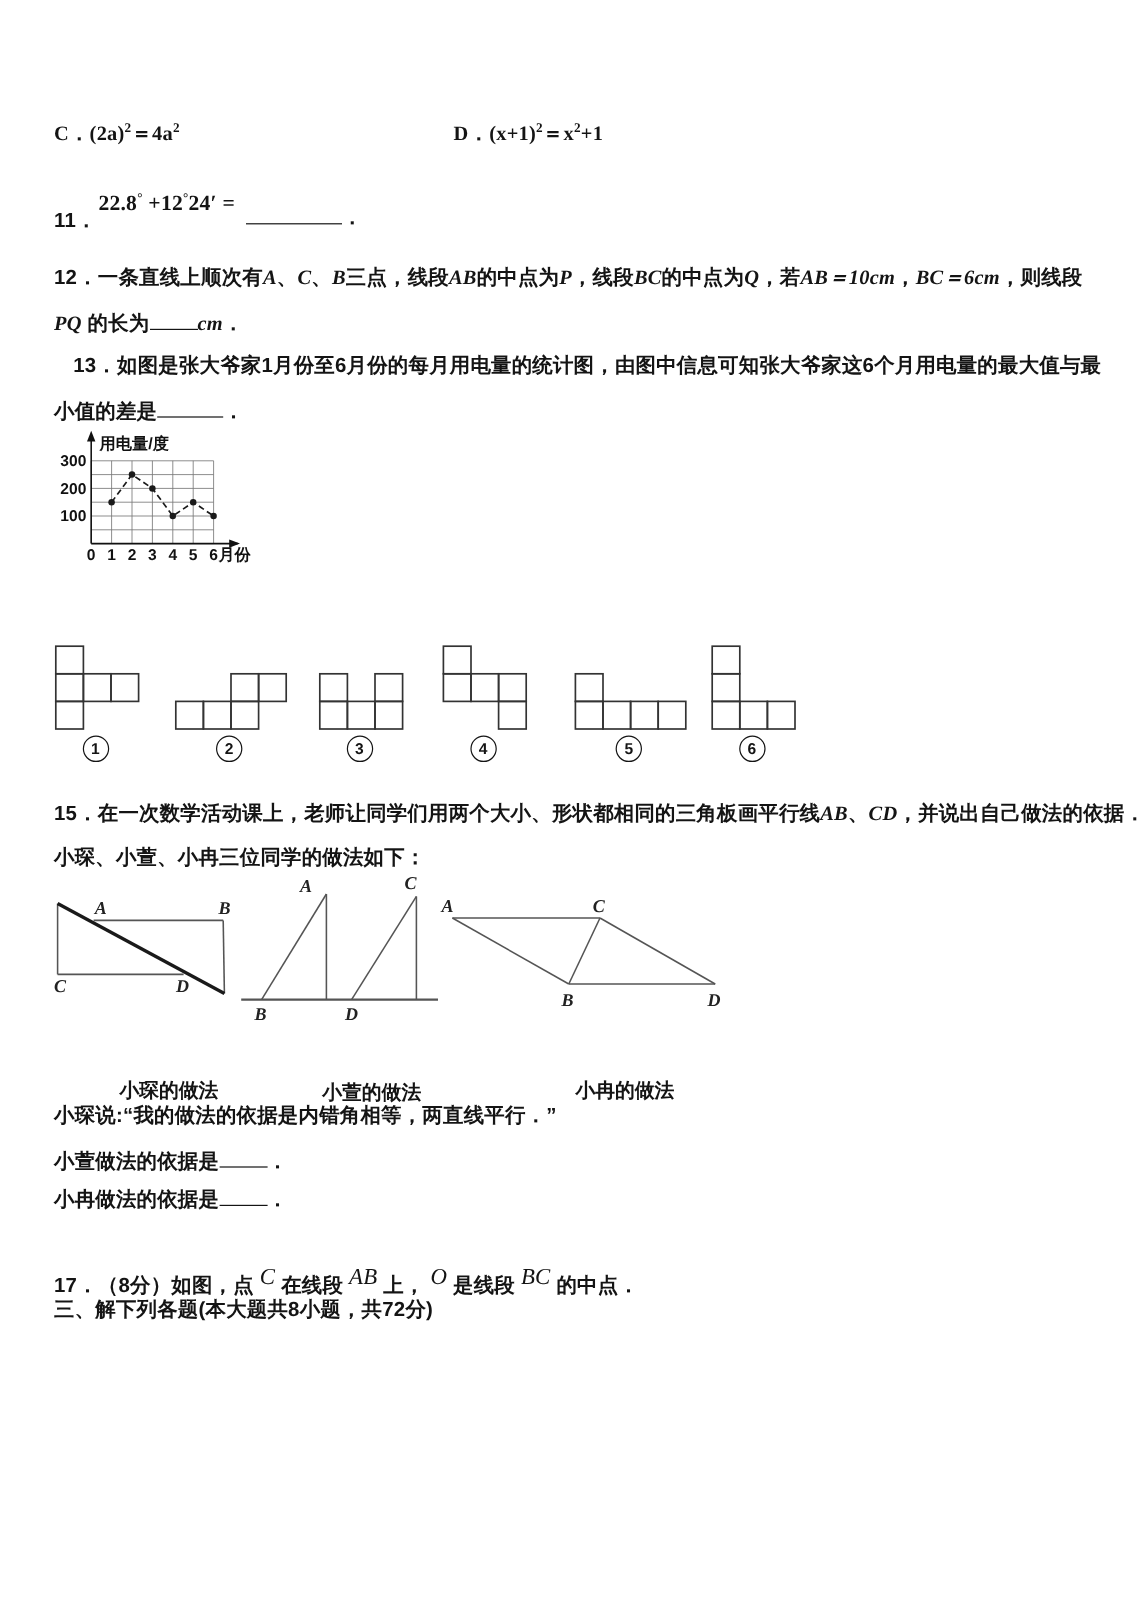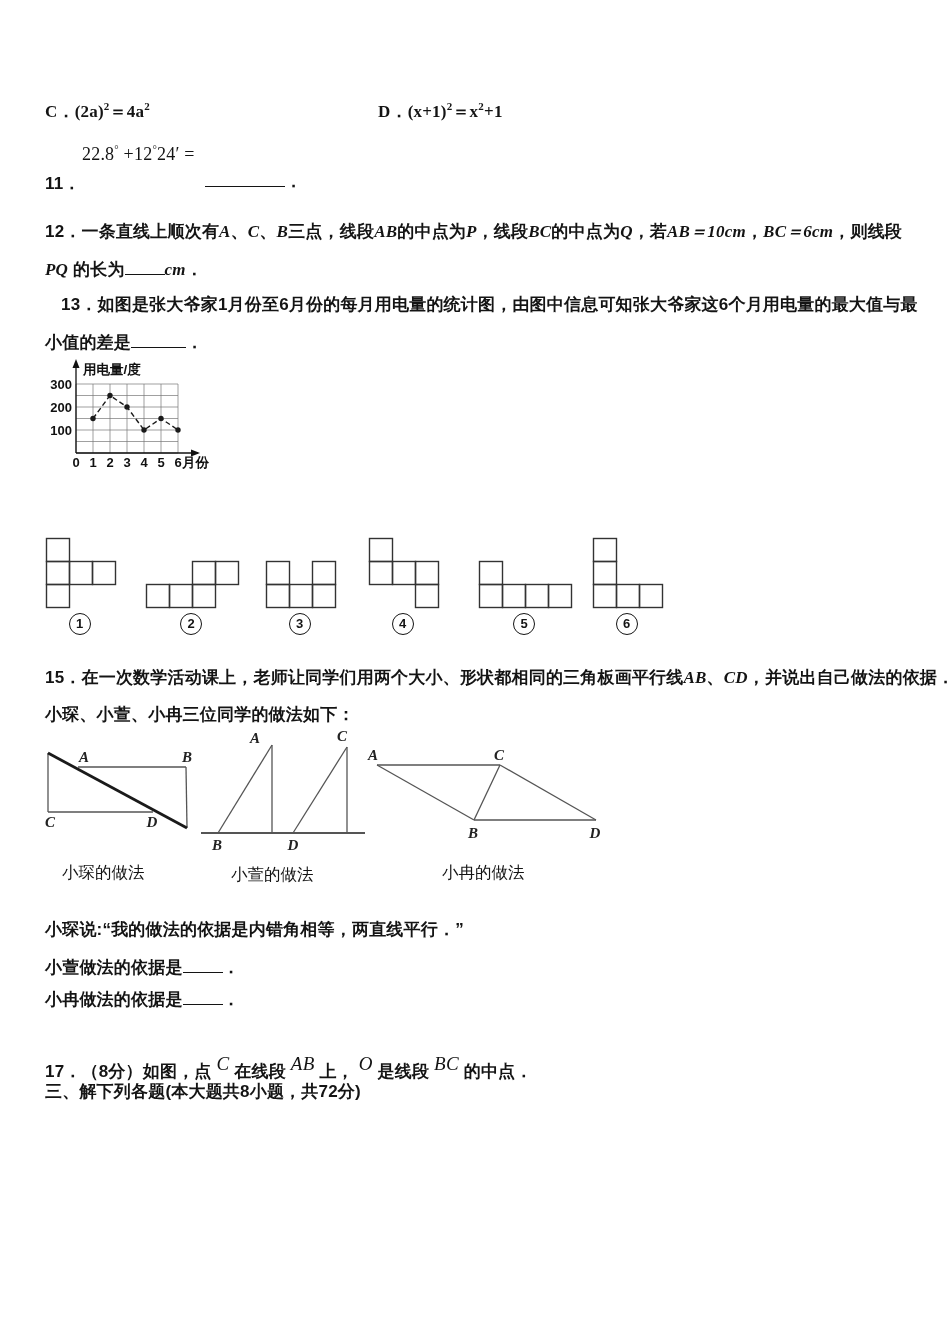--- a/index.html
+++ b/index.html
@@ -7,41 +7,41 @@
         font-family:"Liberation Sans",sans-serif;color:#141414;}
   .line{position:absolute;white-space:nowrap;font-size:17px;font-weight:bold;letter-spacing:.2px;}
   .serif{font-family:"Liberation Serif",serif;}
   .m{font-family:"Liberation Serif",serif;font-style:italic;}
   .sup{font-size:11px;vertical-align:super;}
   .dsup{font-size:11px;vertical-align:super;}
   .mr{font-family:"Liberation Serif",serif;font-style:italic;font-weight:normal;
       font-size:19px;position:relative;top:-7px;}
   .blk{display:inline-block;border-bottom:1.6px solid #141414;height:13px;}
   .w40{width:40px}.w55{width:55px}.w80{width:80px}.w85{width:85px}.w150{width:150px}
-  .caption{position:absolute;text-align:left;font-size:16.5px;font-weight:normal;}
+  .caption{position:absolute;text-align:right;font-size:16.5px;font-weight:bold;margin-top:36px;}
   svg{position:absolute;}
   .diag line{stroke:#555;stroke-width:1.3;}
   .diag line.thick{stroke:#1a1a1a;stroke-width:2.8;}
   .vlabel{font-family:"Liberation Serif",serif;font-style:italic;font-weight:bold;
           font-size:15px;fill:#222;text-anchor:middle;}
   .net rect{fill:none;stroke:#333;stroke-width:1.4;}
   .badge{position:absolute;width:20px;height:20px;border:1.6px solid #141414;border-radius:50%;
          text-align:center;line-height:20px;font-size:13px;font-weight:bold;}
 </style>
 </head>
 <body>
 
 <div class="page" id="page">
 
   <div class="line serif" style="left:45px;top:100px"><span>C．(2a)</span><span class="sup">2</span><span>＝4a</span><span class="sup">2</span></div>
   <div class="line serif" style="left:378px;top:100px"><span>D．(x+1)</span><span class="sup">2</span><span>＝x</span><span class="sup">2</span><span>+1</span></div>
 
 
   <div class="line" style="left:45px;top:172px">11．</div>
-  <div class="line serif" style="left:82px;top:143px;font-size:18px;font-weight:normal"><span>22.8</span><span class="dsup">°</span><span> +12</span><span class="dsup">°</span><span>24′ =</span></div>
+  <div class="line serif" style="left:82px;top:159px;font-size:18px;font-weight:bold"><span>22.8</span><span class="dsup">°</span><span> +12</span><span class="dsup">°</span><span>24′ =</span></div>
   <div class="line" style="left:205px;top:170px"><span class="blk w80"></span><span>．</span></div>
 
   <div class="line" style="left:45px;top:220px"><span>12．一条直线上顺次有</span><span class="m">A</span><span>、</span><span class="m">C</span><span>、</span><span class="m">B</span><span>三点，线段</span><span class="m">AB</span><span>的中点为</span><span class="m">P</span><span>，线段</span><span class="m">BC</span><span>的中点为</span><span class="m">Q</span><span>，若</span><span class="m">AB＝10cm</span><span>，</span><span class="m">BC＝6cm</span><span>，则线段</span></div>
   <div class="line" style="left:45px;top:258px"><span class="m">PQ</span><span> 的长为</span><span class="blk w40"></span><span class="m">cm</span><span>．</span></div>
 
   <div class="line" style="left:61px;top:293px">13．如图是张大爷家1月份至6月份的每月用电量的统计图，由图中信息可知张大爷家这6个月用电量的最大值与最</div>
   <div class="line" style="left:45px;top:331px"><span>小值的差是</span><span class="blk w55"></span><span>．</span></div>
 
   <svg id="chart-svg" style="left:40px;top:355px" width="210" height="125" viewBox="0 0 210 125">
       <line x1="36" y1="98" x2="138" y2="98" stroke="#777" stroke-width="0.7"></line>

